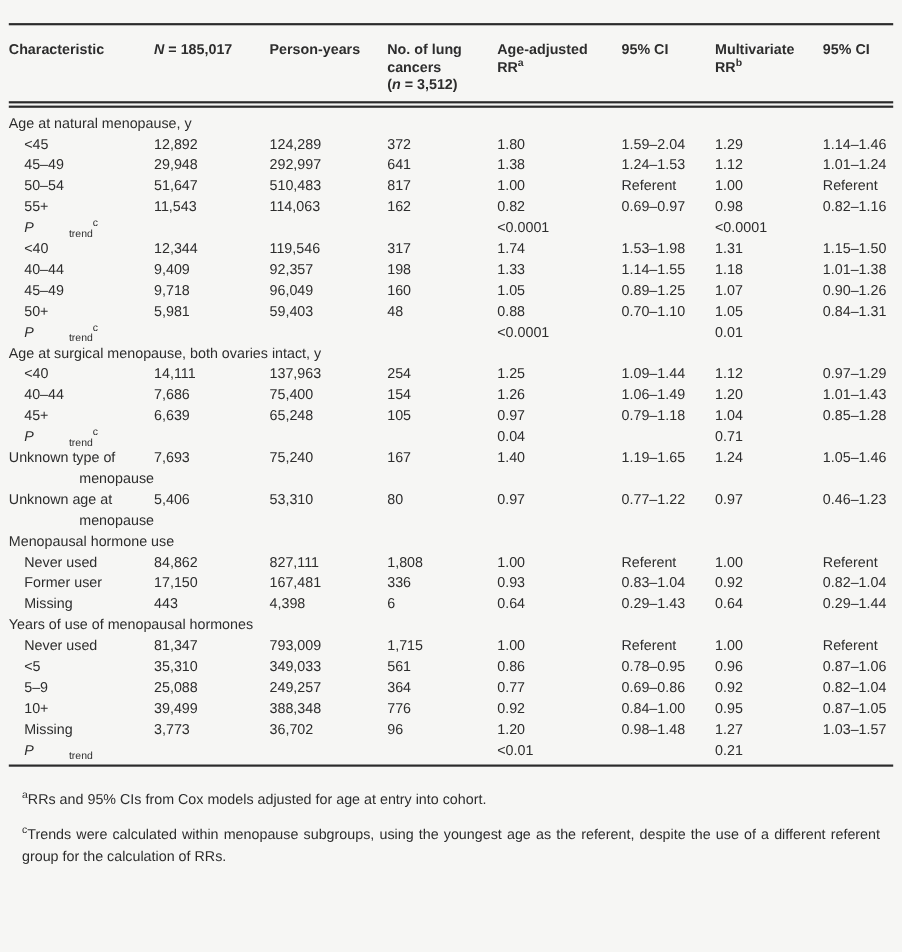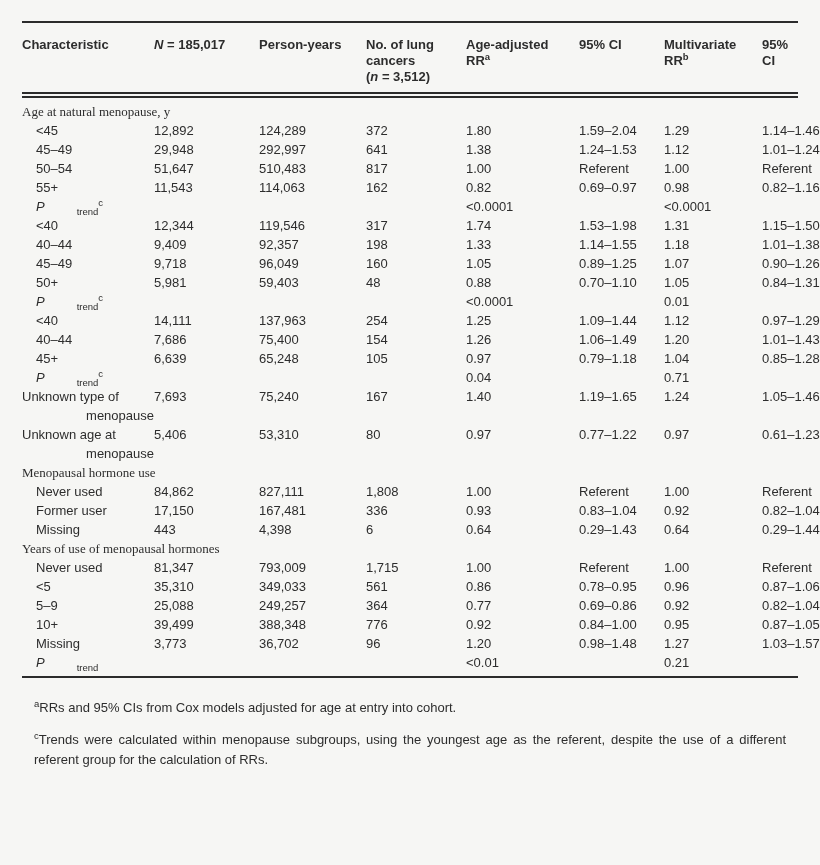--- a/index.html
+++ b/index.html
@@ -8,21 +8,21 @@
     background: #f6f6f4;
     font-family: "Liberation Sans", sans-serif;
     color: #2d2d2d;
   }
   .page {
     width: 820px;
     height: 865px;
     overflow: hidden;
     background: #f6f6f4;
   }
-  .table-wrap { padding: 0 22px; }
+  .table-wrap { padding: 0 8px; }
 
   .toprule {
     margin-top: 21px;
     height: 2px;
     background: #2b2b2b;
   }
   .midrule {
     height: 2px;
     border-top: 2px solid #2b2b2b;
     border-bottom: 2px solid #2b2b2b;
@@ -49,21 +49,21 @@
 
   .tbody {
     padding: 4px 0 0 0;
     font-size: 13px;
     line-height: 19px;
   }
   .trow { display: grid; grid-template-columns: 132px 105px 107px 100px 113px 85px 98px 1fr; align-items: start; }
   .cell { white-space: nowrap; overflow: visible; }
   .cell.label.indent { padding-left: 14px; }
   .cell.label .label2 { padding-left: 12px; text-align: right; }
-  .cell.label.section { grid-column: 1 / -1; font-family: Liberation Serif, serif; }
+  .cell.label.section { grid-column: 1 / -1; }
 
   sup { font-size: 9.5px; line-height: 0; }
   sub { font-size: 9.5px; line-height: 0; margin-left: 32px; }
 
   .footnotes {
     padding: 8px 0 0 0;
     font-size: 13px;
     line-height: 20px;
     text-align: justify;
   }
@@ -225,20 +225,23 @@
           <div class="cell label indent"><i>P</i><sub>trend</sub><sup>c</sup></div>
           <div class="cell"></div>
           <div class="cell"></div>
           <div class="cell"></div>
           <div class="cell">&lt;0.0001</div>
           <div class="cell"></div>
           <div class="cell">0.01</div>
           <div class="cell"></div>
         </div>
         <div class="trow">
+          <div class="cell label section">Age at surgical menopause, both ovaries intact, y</div>
+        </div>
+        <div class="trow">
           <div class="cell label indent">
             <div>&lt;40</div>
           </div>
           <div class="cell">14,111</div>
           <div class="cell">137,963</div>
           <div class="cell">254</div>
           <div class="cell">1.25</div>
           <div class="cell">1.09–1.44</div>
           <div class="cell">1.12</div>
           <div class="cell">0.97–1.29</div>
@@ -294,21 +297,21 @@
           <div class="cell label">
             <div>Unknown age at</div>
             <div class="label2">menopause</div>
           </div>
           <div class="cell">5,406</div>
           <div class="cell">53,310</div>
           <div class="cell">80</div>
           <div class="cell">0.97</div>
           <div class="cell">0.77–1.22</div>
           <div class="cell">0.97</div>
-          <div class="cell">0.61–1.23</div>
+          <div class="cell">0.46–1.23</div>
         </div>
         <div class="trow">
           <div class="cell label section">Menopausal hormone use</div>
         </div>
         <div class="trow">
           <div class="cell label indent">
             <div>Never used</div>
           </div>
           <div class="cell">84,862</div>
           <div class="cell">827,111</div>

